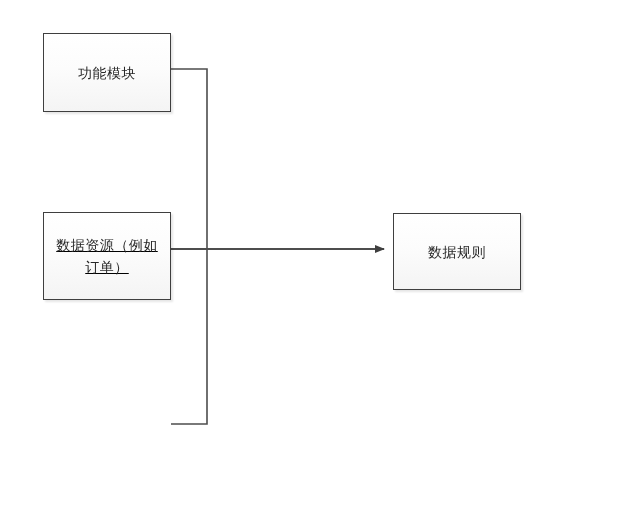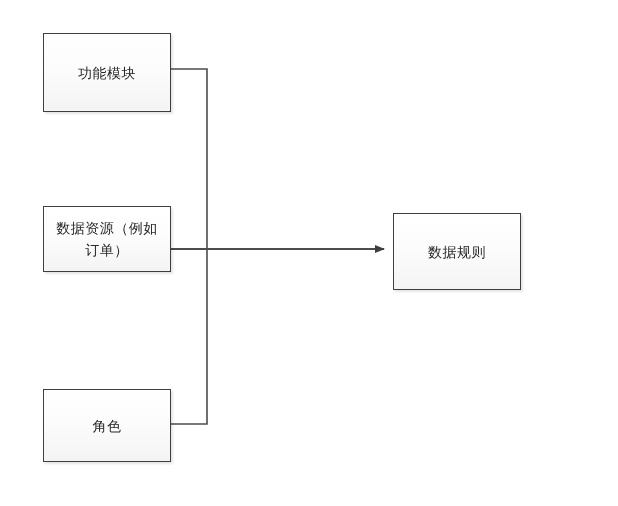--- a/index.html
+++ b/index.html
@@ -40,23 +40,24 @@
     word-break: break-all;
   }
   #node-function {
     left: 43px;
     top: 33px;
     width: 128px;
     height: 79px;
   }
   #node-resource {
     left: 43px;
-    top: 206px;
+    top: 212px;
     width: 128px;
-    height: 66px;
+    height: 88px;
+    text-decoration: underline;
   }
   #node-role {
     left: 43px;
     top: 389px;
     width: 128px;
     height: 73px;
   }
   #node-rule {
     left: 393px;
     top: 213px;
@@ -93,21 +94,18 @@
   </svg>
 
   <div class="node" id="node-function">
     <span class="node-label">功能模块</span>
   </div>
 
   <div class="node" id="node-resource">
     <span class="node-label">数据资源（例如订单）</span>
   </div>
 
-  <div class="node" id="node-role">
-    <span class="node-label">角色</span>
-  </div>
 
   <div class="node" id="node-rule">
     <span class="node-label">数据规则</span>
   </div>
 
 </div>
 
 </body></html>

